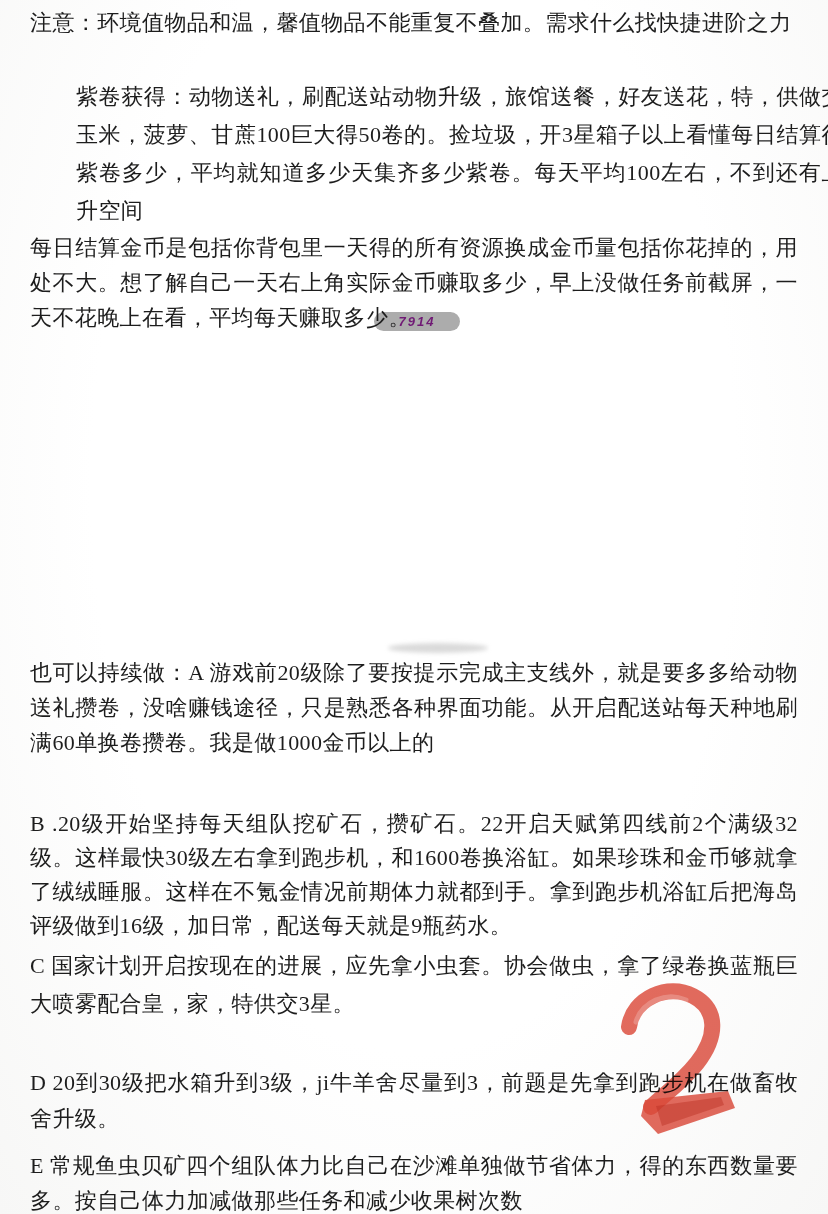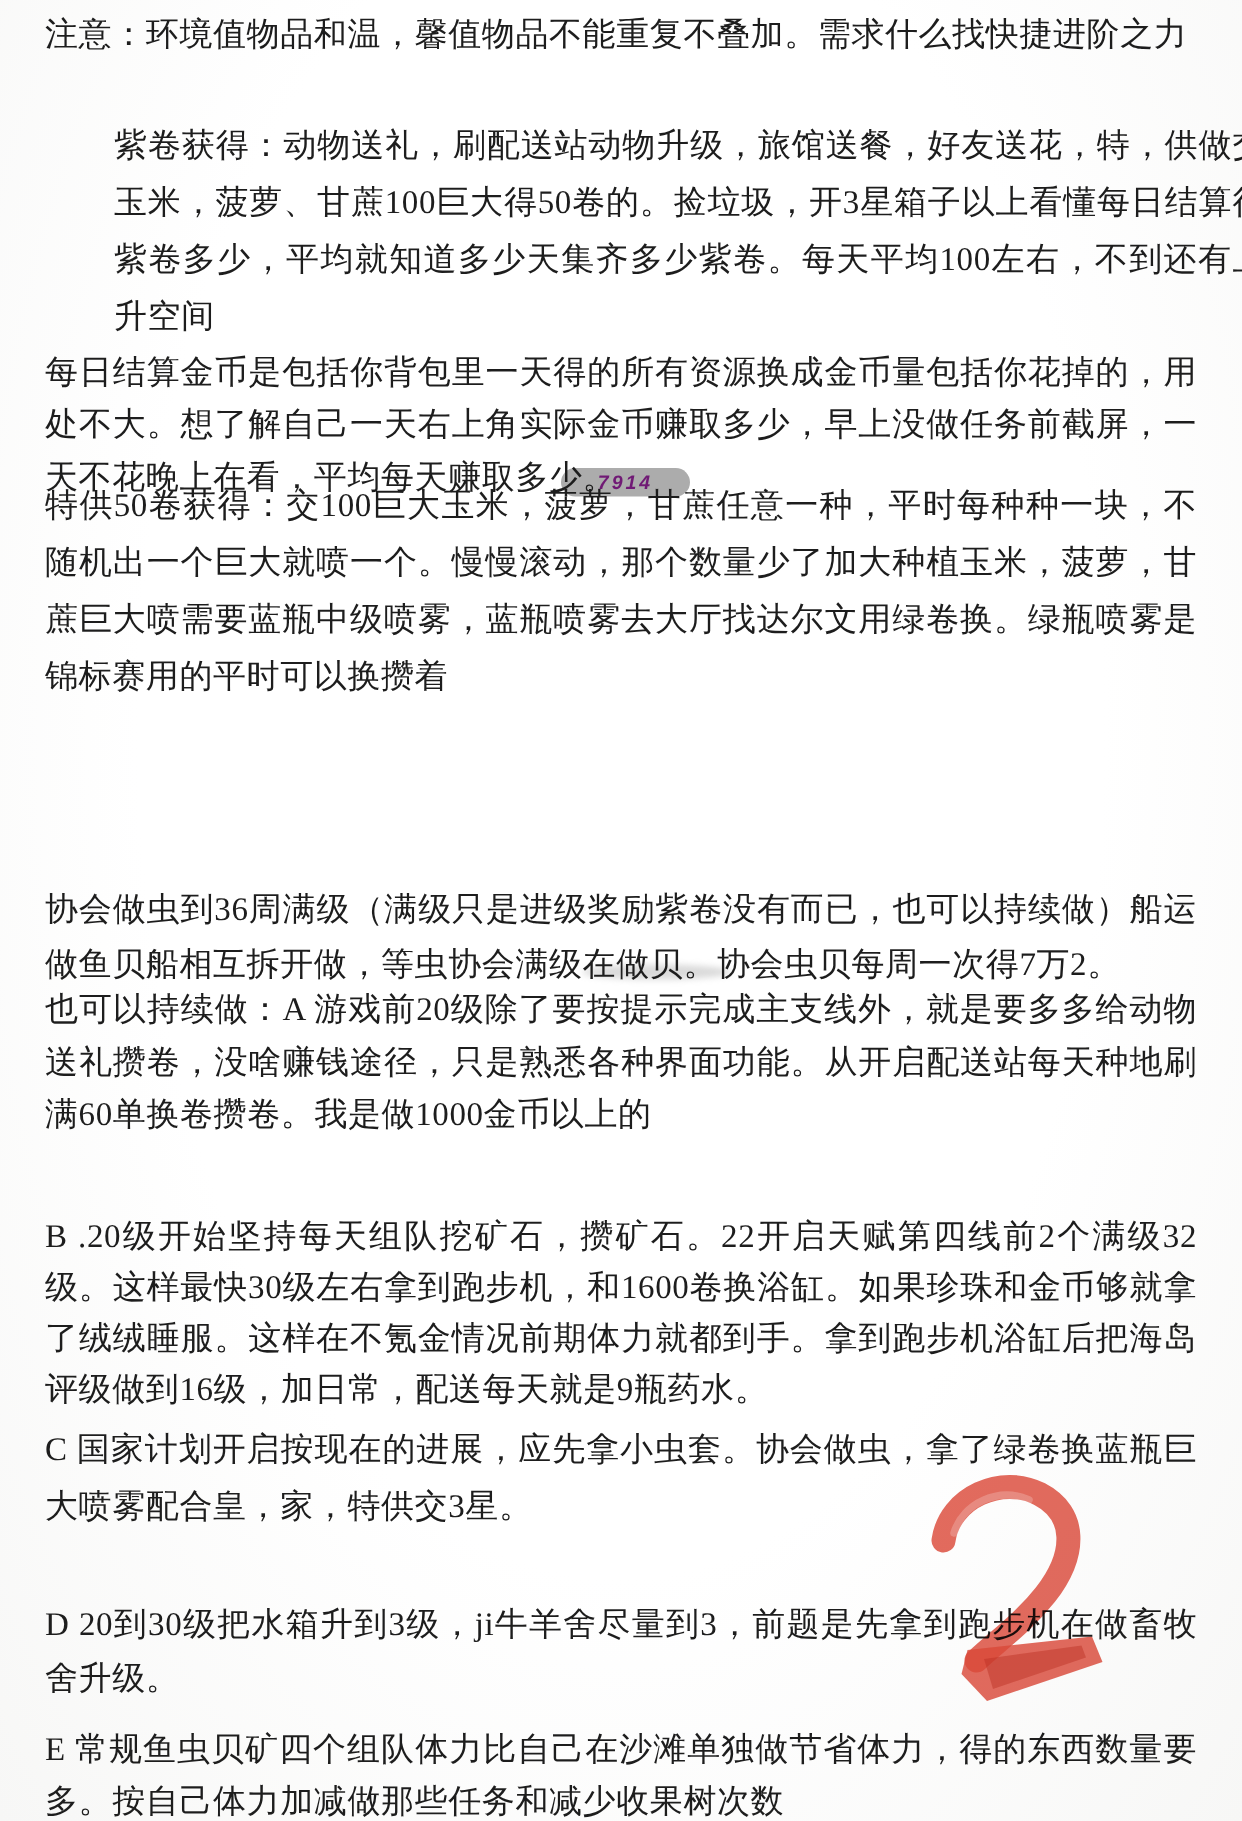--- a/index.html
+++ b/index.html
@@ -55,22 +55,20 @@
 <div class="page">
 
   <div class="pill-watermark">
     <span>7914</span>
   </div>
   <div class="smudge"></div>
 
   <p class="para p0">注意：环境值物品和温，馨值物品不能重复不叠加。需求什么找快捷进阶之力</p>
   <p class="para p1">紫卷获得：动物送礼，刷配送站动物升级，旅馆送餐，好友送花，特，供做交玉米，菠萝、甘蔗100巨大得50卷的。捡垃圾，开3星箱子以上看懂每日结算得紫卷多少，平均就知道多少天集齐多少紫卷。每天平均100左右，不到还有上升空间</p>
   <p class="para p2">每日结算金币是包括你背包里一天得的所有资源换成金币量包括你花掉的，用处不大。想了解自己一天右上角实际金币赚取多少，早上没做任务前截屏，一天不花晚上在看，平均每天赚取多少。</p>
-  <p class="para p3">特供50卷获得：交100巨大玉米，菠萝，甘蔗任意一种，平时每种种一块，不随机出一个巨大就喷一个。慢慢滚动，那个数量少了加大种植玉米，菠萝，甘蔗巨大喷需要蓝瓶中级喷雾，蓝瓶喷雾去大厅找达尔文用绿卷换。绿瓶喷雾是锦标赛用的平时可以换攒着</p>
-  <p class="para p5">协会做虫到36周满级（满级只是进级奖励紫卷没有而已，也可以持续做）船运做鱼贝船相互拆开做，等虫协会满级在做贝。协会虫贝每周一次得7万2。</p>
   <p class="para p6">也可以持续做：A 游戏前20级除了要按提示完成主支线外，就是要多多给动物送礼攒卷，没啥赚钱途径，只是熟悉各种界面功能。从开启配送站每天种地刷满60单换卷攒卷。我是做1000金币以上的</p>
   <p class="para p7">B .20级开始坚持每天组队挖矿石，攒矿石。22开启天赋第四线前2个满级32级。这样最快30级左右拿到跑步机，和1600卷换浴缸。如果珍珠和金币够就拿了绒绒睡服。这样在不氪金情况前期体力就都到手。拿到跑步机浴缸后把海岛评级做到16级，加日常，配送每天就是9瓶药水。</p>
   <p class="para p8">C 国家计划开启按现在的进展，应先拿小虫套。协会做虫，拿了绿卷换蓝瓶巨大喷雾配合皇，家，特供交3星。</p>
   <p class="para p9">D 20到30级把水箱升到3级，ji牛羊舍尽量到3，前题是先拿到跑步机在做畜牧舍升级。</p>
   <p class="para p10">E 常规鱼虫贝矿四个组队体力比自己在沙滩单独做节省体力，得的东西数量要多。按自己体力加减做那些任务和减少收果树次数</p>
 
   <svg class="red-two" viewBox="0 0 150 165" role="img" aria-label="2">
 
     <path d="M 33 47 C 37 18, 72 3, 97 16 C 122 29, 122 56, 101 83 C 86 102, 70 113, 55 127" fill="none" stroke="rgba(221,74,58,0.82)" stroke-width="16" stroke-linecap="round"></path>
 

